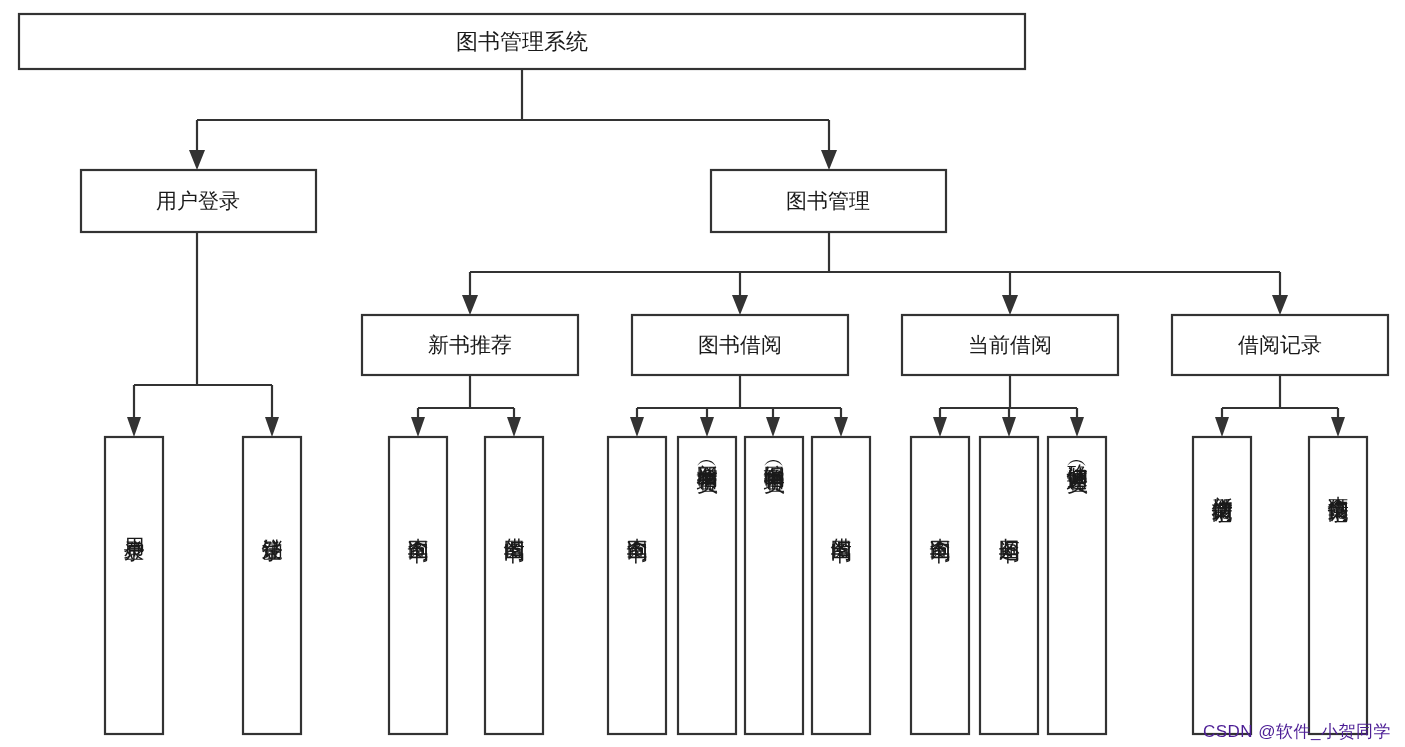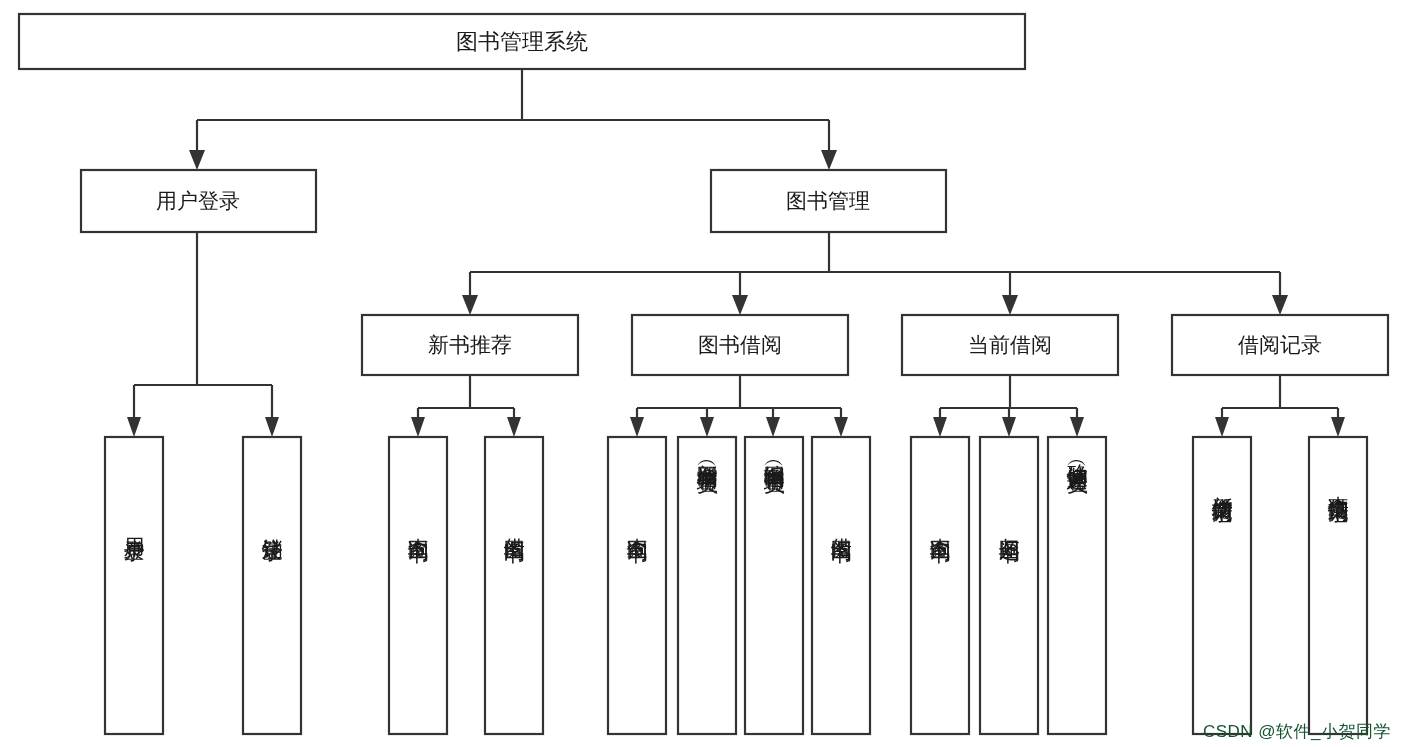--- a/index.html
+++ b/index.html
@@ -68,21 +68,21 @@
     line-height: 1.06;
     letter-spacing: 1.5px;
     white-space: nowrap;
   }
   .watermark {
     position: absolute;
     right: 14px;
     bottom: 4px;
     font-family: "Liberation Sans", "DejaVu Sans", sans-serif;
     font-size: 17px;
-    color: #14532d;
+    color: #4c1d95;
     letter-spacing: 0.5px;
     white-space: nowrap;
   }
 </style>
 </head>
 <body>
 
 <div id="diagram-root">
 
   <svg class="flow" viewBox="0 0 1405 747">

